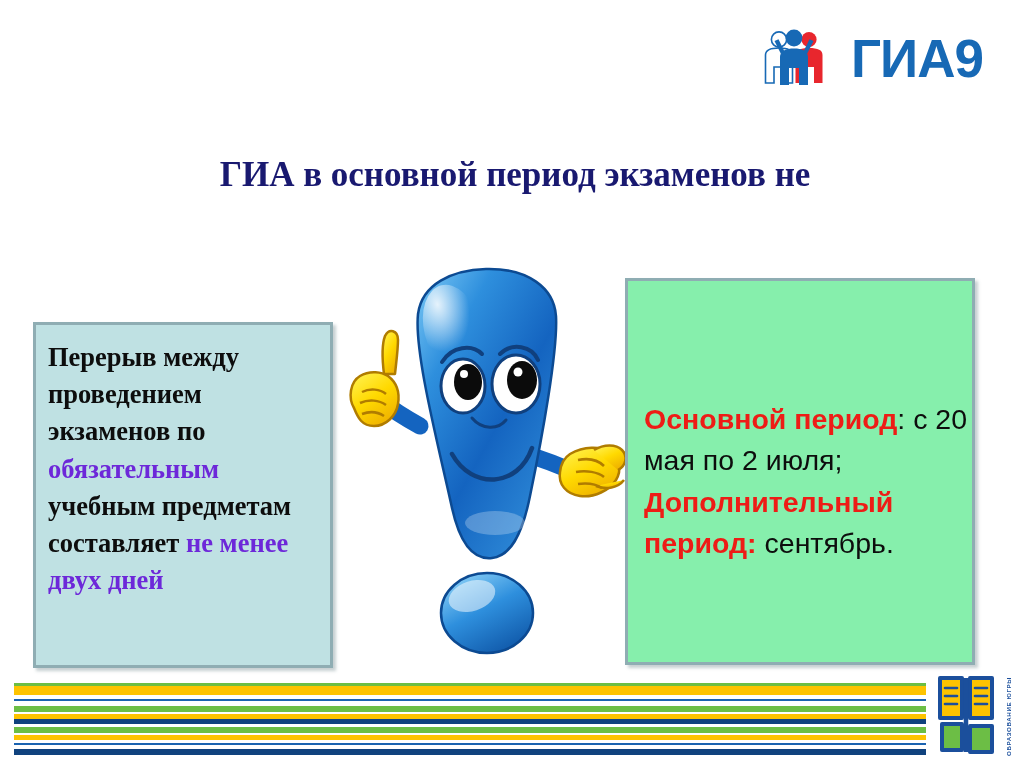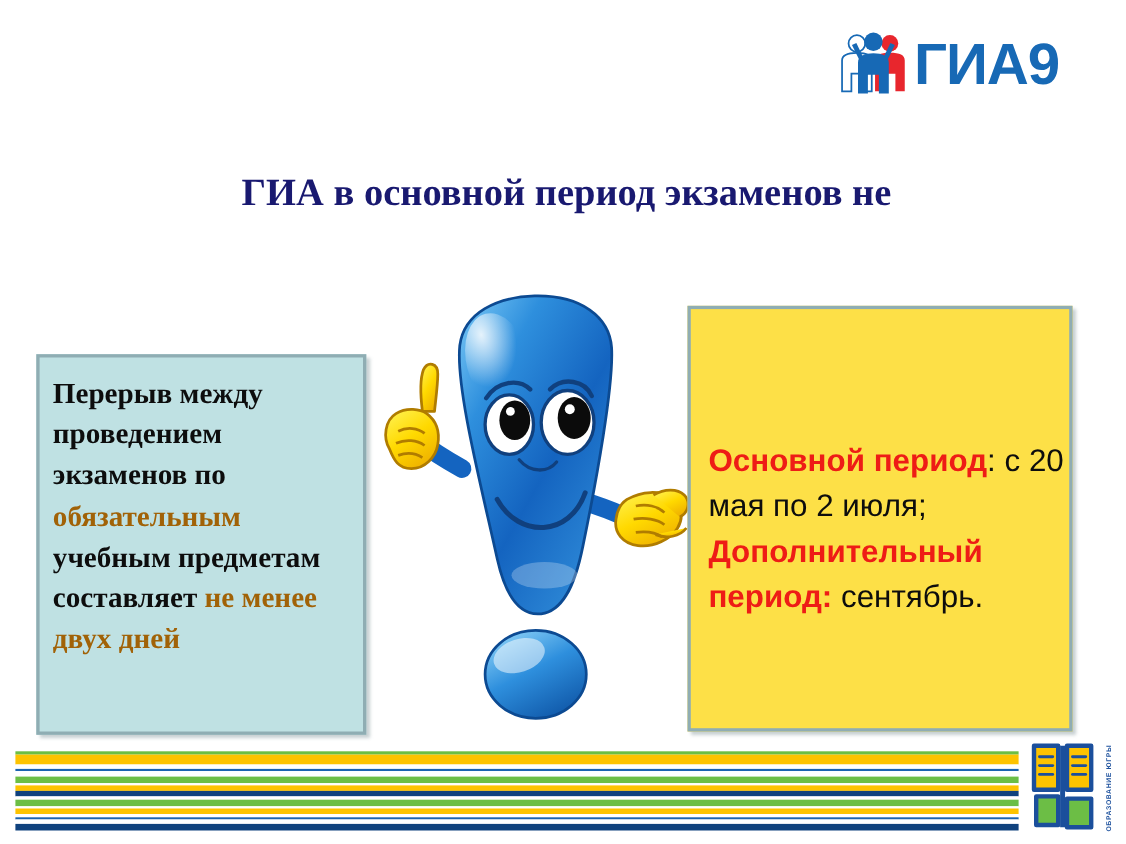--- a/index.html
+++ b/index.html
@@ -19,20 +19,21 @@
 
   
   #gia-logo {
     position: absolute;
     left: 762px;
     top: 22px;
     width: 215px;
     height: 72px;
     display: flex;
     align-items: center;
+    gap: 20px;
   }
   #gia-mark { width: 68px; height: 62px; flex: 0 0 auto; }
   #gia-word {
     font-family: "Liberation Sans", sans-serif;
     font-weight: bold;
     font-size: 53px;
     line-height: 1;
     color: #1769b5;
     letter-spacing: -1px;
     margin-left: 1px;
@@ -79,21 +80,21 @@
     position: absolute;
     left: 16px;
     top: 118px;
     width: 330px;
     font-family: "Liberation Sans", sans-serif;
     font-size: 28.5px;
     line-height: 1.45;
     color: #0d0d0d;
     text-align: left;
   }
-  .hl { color: #a16207; }
+  .hl { color: #6d28d9; }
   .hl-b { color: #ee1c16; font-weight: bold; }
 
   
   #mascot {
     position: absolute;
     left: 332px;
     top: 258px;
     width: 300px;
     height: 402px;
   }
@@ -237,21 +238,21 @@
       <path d="M264 228 C274 232 286 230 292 222" fill="url(#handGrad)"></path>
       <path d="M246 202 C256 200 266 202 272 208" fill="none"></path>
       <path d="M244 214 C254 212 266 214 272 219" fill="none"></path>
       <path d="M246 226 C254 225 264 226 270 230" fill="none"></path>
     </g>
 
     <ellipse cx="155" cy="355" rx="46" ry="40" fill="url(#dotGrad)" stroke="#0c4a92" stroke-width="2.5"></ellipse>
     <ellipse cx="140" cy="338" rx="24" ry="15" fill="#ffffff" opacity=".5" transform="rotate(-18 140 338)"></ellipse>
   </svg>
 
-  <div class="panel" id="panel-right" style="background: #fde047; border-color: rgb(143, 173, 179);">
+  <div class="panel" id="panel-right" style="background: #86efac; border-color: rgb(143, 173, 179);">
     <div id="right-text"><span class="hl-b">Основной период</span><span>: с 20 мая по 2 июля; </span><span class="hl-b">Дополнительный период:</span><span>  сентябрь.</span></div>
   </div>
 
   <div id="stripes">
       <i style="background: rgb(108, 190, 69); height: 3px;"></i>
       <i style="background: rgb(253, 195, 0); height: 9px;"></i>
       <i style="background: rgb(255, 255, 255); height: 4px;"></i>
       <i style="background: rgb(27, 99, 176); height: 2px;"></i>
       <i style="background: rgb(255, 255, 255); height: 5px;"></i>
       <i style="background: rgb(108, 190, 69); height: 6px;"></i>

